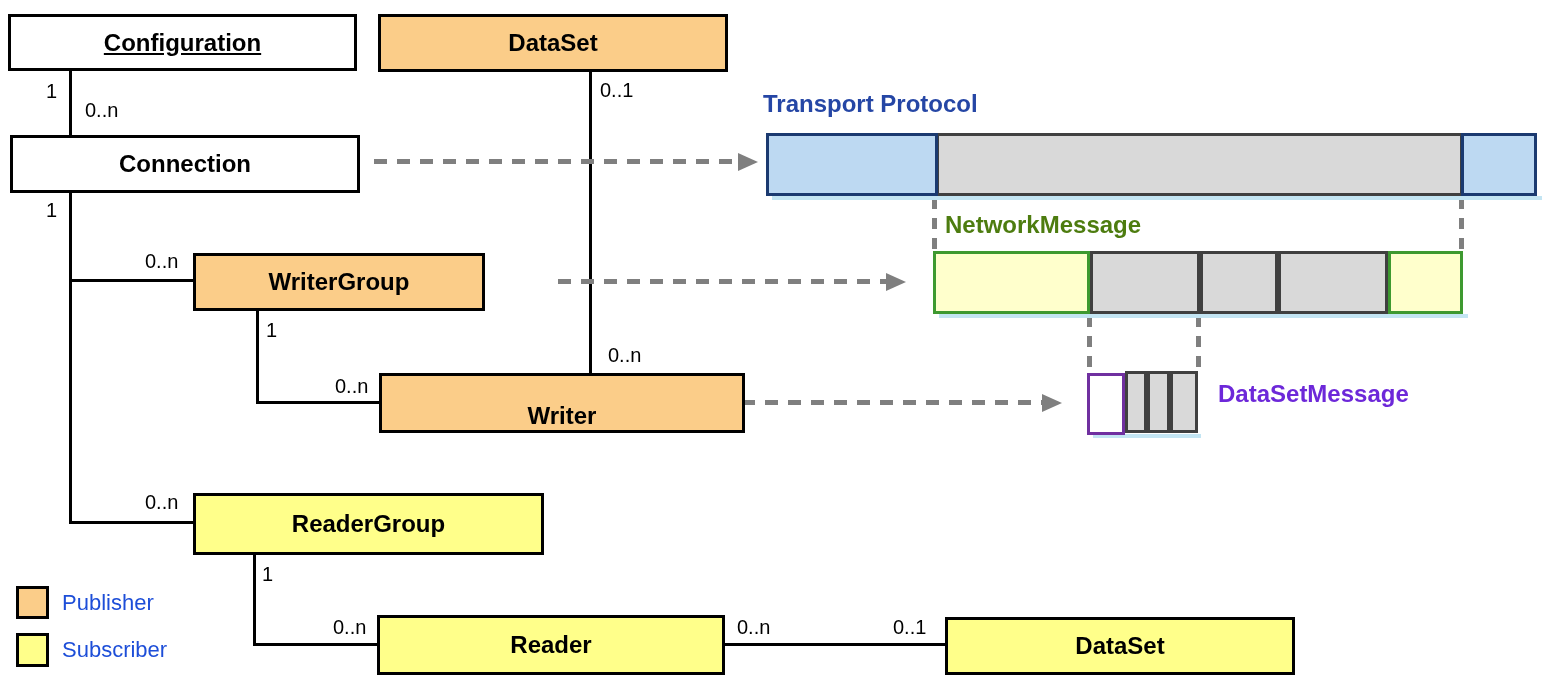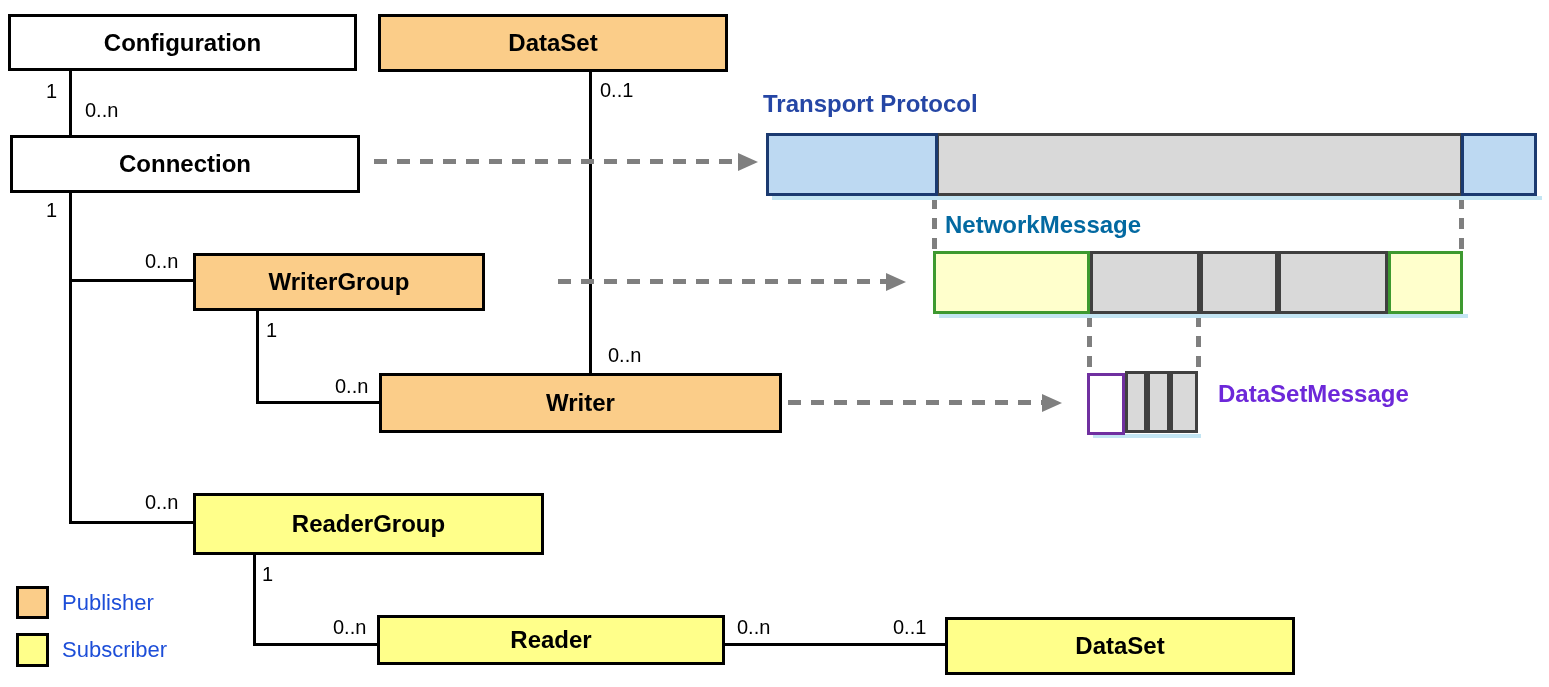--- a/index.html
+++ b/index.html
@@ -27,21 +27,21 @@
   .arrow-head{position:absolute;width:0;height:0;
     border-top:9px solid transparent;border-bottom:9px solid transparent;
     border-left:20px solid #7F7F7F;}
   .seg{position:absolute;box-sizing:border-box;}
   .seg.blue{background:#BDD9F2;border:3px solid #1B3A70;z-index:2;}
   .seg.gray{background:#D9D9D9;border:3px solid #404040;z-index:1;}
   .seg.lyellow{background:#FFFFCC;border:3px solid #3E9930;z-index:2;}
   .seg.purple{background:#ffffff;border:3px solid #7030A0;z-index:2;}
   .bar-title{position:absolute;font-weight:bold;font-size:24px;white-space:nowrap;}
   .bar-title.blue-t{color:#2546A5;}
-  .bar-title.green-t{color:#0369a1;}
+  .bar-title.green-t{color:#4d7c0f;}
   .bar-title.purple-t{color:#6d28d9;}
   .shadow{position:absolute;height:4px;background:#C3E5F3;z-index:0;}
   .swatch{position:absolute;box-sizing:border-box;border:3px solid #000;}
   .legend-label{position:absolute;font-size:22px;color:#1d4ed8;white-space:nowrap;}
 </style>
 </head>
 <body>
 
 <div id="canvas">
 
@@ -63,39 +63,39 @@
   <div class="arrow-head" style="left:886px;top:273px;"></div>
 
   <div class="dash-h" style="left:742px;top:400px;width:300px;"></div>
   <div class="arrow-head" style="left:1042px;top:394px;"></div>
 
   <div class="dash-v" style="left:932px;top:198px;height:53px;"></div>
   <div class="dash-v" style="left:1459px;top:198px;height:53px;"></div>
   <div class="dash-v" style="left:1087px;top:316px;height:55px;"></div>
   <div class="dash-v" style="left:1196px;top:316px;height:55px;"></div>
 
-  <div class="node" style="left:8px;top:14px;width:349px;height:57px;">
+  <div class="node" style="left:8px;top:14px;width:349px;height:57px;text-decoration:underline;">
     <span>Configuration</span>
   </div>
   <div class="node publisher" style="left:378px;top:14px;width:350px;height:58px;">
     <span>DataSet</span>
   </div>
   <div class="node" style="left:10px;top:135px;width:350px;height:58px;">
     <span>Connection</span>
   </div>
   <div class="node publisher" style="left:193px;top:253px;width:292px;height:58px;">
     <span>WriterGroup</span>
   </div>
-  <div class="node publisher" style="left:379px;top:373px;width:403px;height:60px;">
+  <div class="node publisher" style="left:379px;top:373px;width:366px;height:60px;align-items:flex-end;">
     <span>Writer</span>
   </div>
   <div class="node subscriber" style="left:193px;top:493px;width:351px;height:62px;">
     <span>ReaderGroup</span>
   </div>
-  <div class="node subscriber" style="left:377px;top:615px;width:348px;height:50px;">
+  <div class="node subscriber" style="left:377px;top:615px;width:348px;height:60px;">
     <span>Reader</span>
   </div>
   <div class="node subscriber" style="left:945px;top:617px;width:350px;height:58px;">
     <span>DataSet</span>
   </div>
 
   <span class="mult" style="left:46px;top:80px;">1</span>
   <span class="mult" style="left:85px;top:99px;">0..n</span>
   <span class="mult" style="left:600px;top:79px;">0..1</span>
   <span class="mult" style="left:608px;top:344px;">0..n</span>

